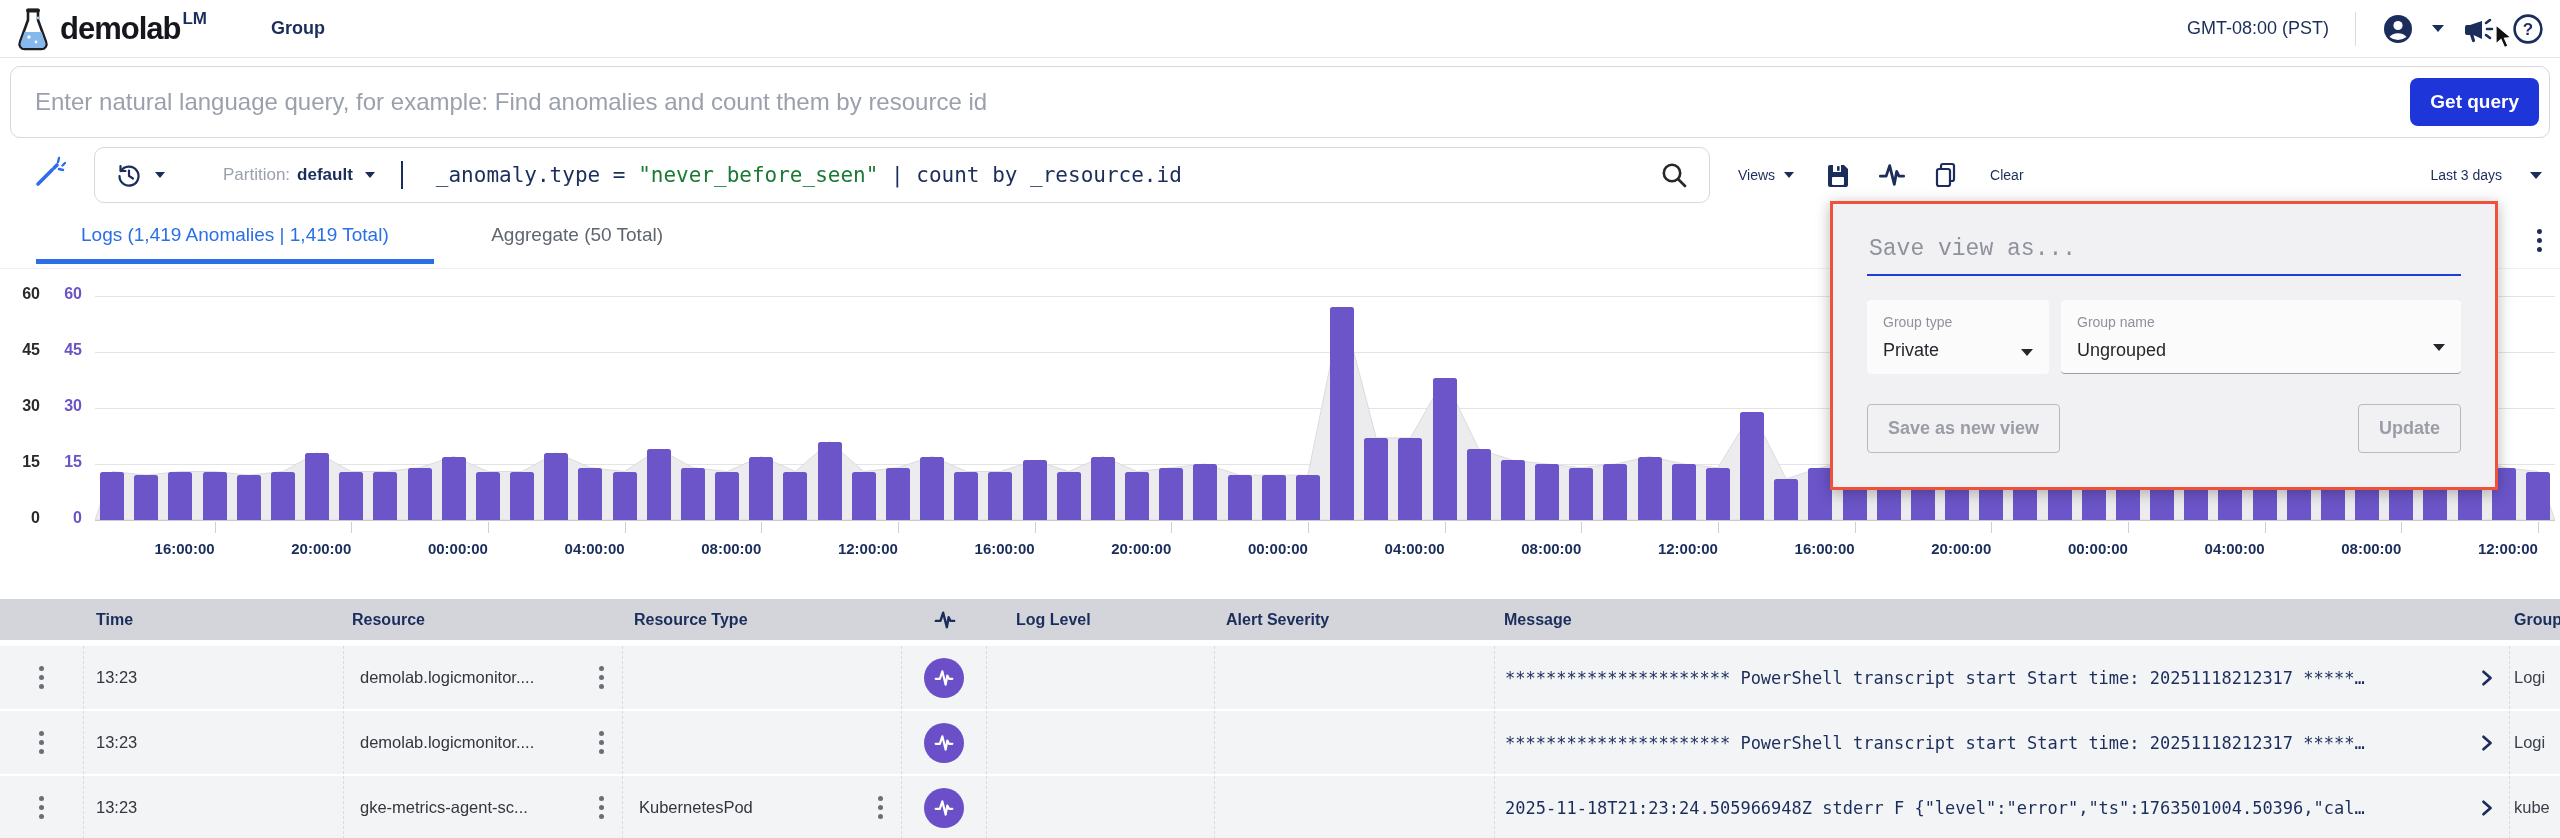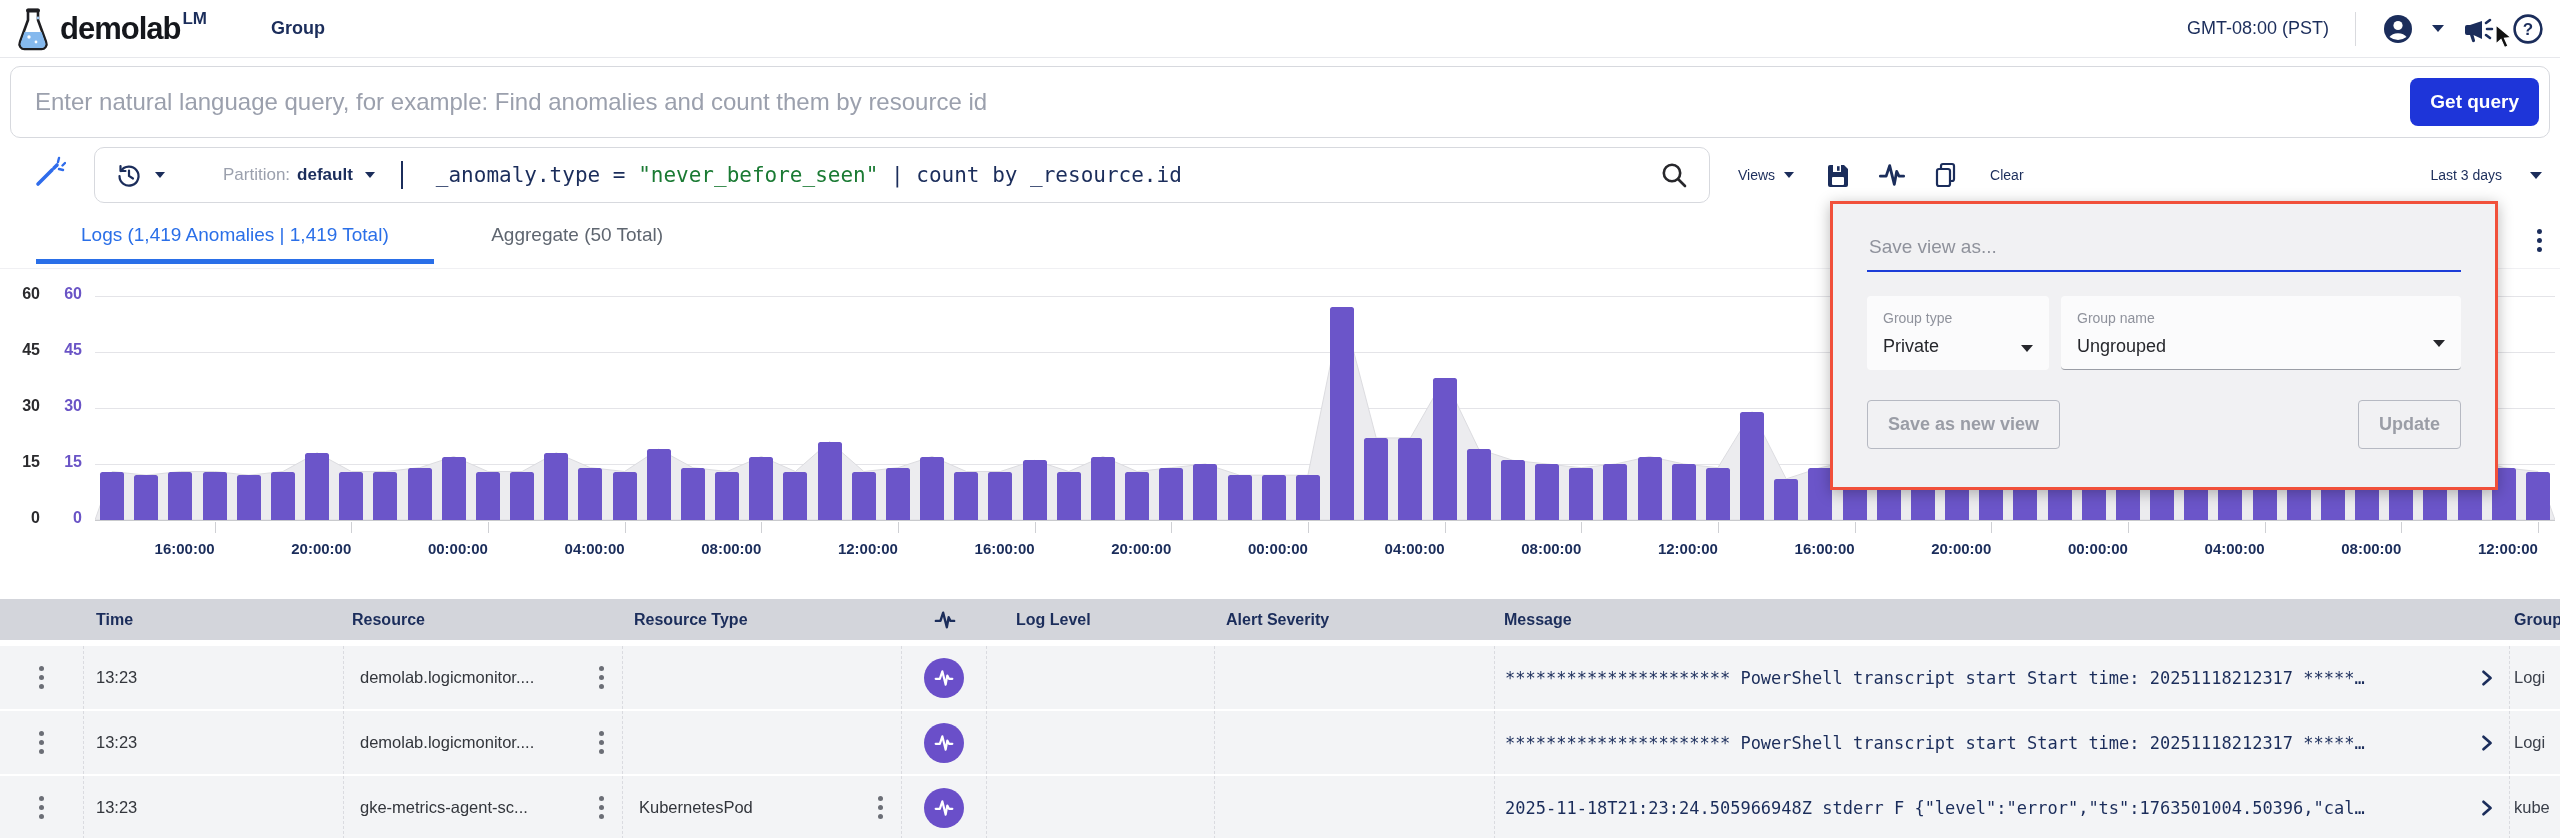--- a/index.html
+++ b/index.html
@@ -88,22 +88,22 @@
   .badge{width:40px;height:40px;border-radius:50%;background:#6a4fc9;display:flex;align-items:center;justify-content:center;}
   .msg{font-family:"DejaVu Sans Mono",monospace;font-size:17px;color:#1b2d5b;white-space:nowrap;overflow:hidden;
     flex:1;padding-left:10px;}
   .chev{margin:0 14px 0 10px;flex:none;display:flex;align-items:center;cursor:pointer;}
   .grp{padding-left:4px;font-size:16.5px;color:#3a3f4a;white-space:nowrap;}
 
   
   .popup{position:absolute;left:1830px;top:201px;width:668px;height:289px;background:#f1f1f3;
     border:3px solid #f1503a;box-shadow:0 3px 14px rgba(0,0,0,.28);z-index:20;}
   .popup .name-wrap{margin:26px 34px 0 34px;border-bottom:2px solid #1c3dd8;}
-  .popup .name-wrap input{width:100%;border:none;outline:none;background:transparent;font-size:19px;color:#a16207;
-    padding:6px 2px 12px 2px;font-family:Liberation Sans, sans-serif;}
+  .popup .name-wrap input{width:100%;border:none;outline:none;background:transparent;font-size:23px;color:#a16207;
+    padding:6px 2px 12px 2px;font-family:Liberation Mono, monospace;}
   .popup .name-wrap input::placeholder{color:#8f929c;}
   .dd-row{display:flex;gap:12px;margin:24px 34px 0 34px;}
   .dd{background:#fbfbfc;border-radius:4px;padding:14px 14px 12px 16px;position:relative;}
   .dd .dd-label{font-size:14px;color:#8f929c;}
   .dd .dd-value{font-size:18px;color:#26272c;margin-top:10px;}
   .dd.type{width:182px;}
   .dd.name{flex:1;border-bottom:1px solid #9a9da6;}
   .dd .caret{border-top-color:#26272c;position:absolute;right:16px;}
   .dd.type .caret{bottom:18px;}
   .dd.name .caret{top:44px;}

